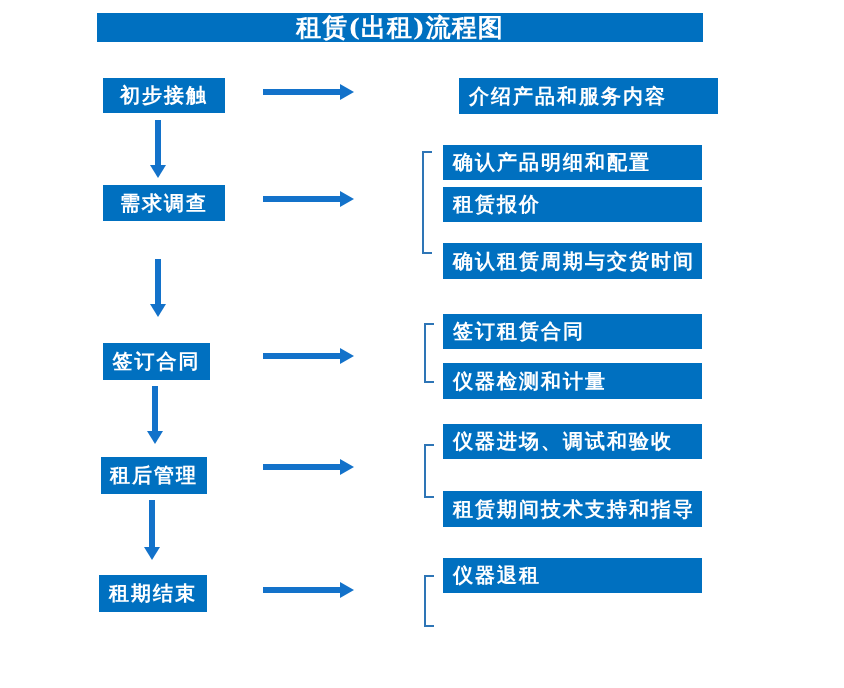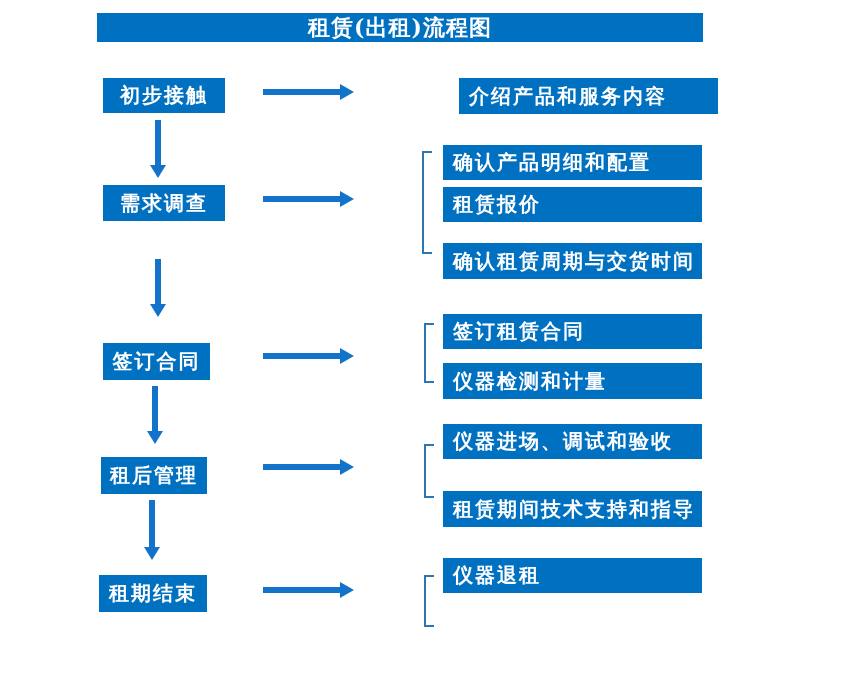--- a/index.html
+++ b/index.html
@@ -19,21 +19,21 @@
     position: absolute;
     background: #0070C0;
     color: #ffffff;
     font-weight: bold;
     display: flex;
     align-items: center;
     box-sizing: border-box;
   }
   .title-bar {
     justify-content: center;
-    font-size: 22px;
+    font-size: 25px;
     letter-spacing: 1px;
   }
   .step-box {
     justify-content: center;
     font-size: 20px;
     letter-spacing: 2px;
   }
   .detail-box {
     justify-content: flex-start;
     padding-left: 10px;

